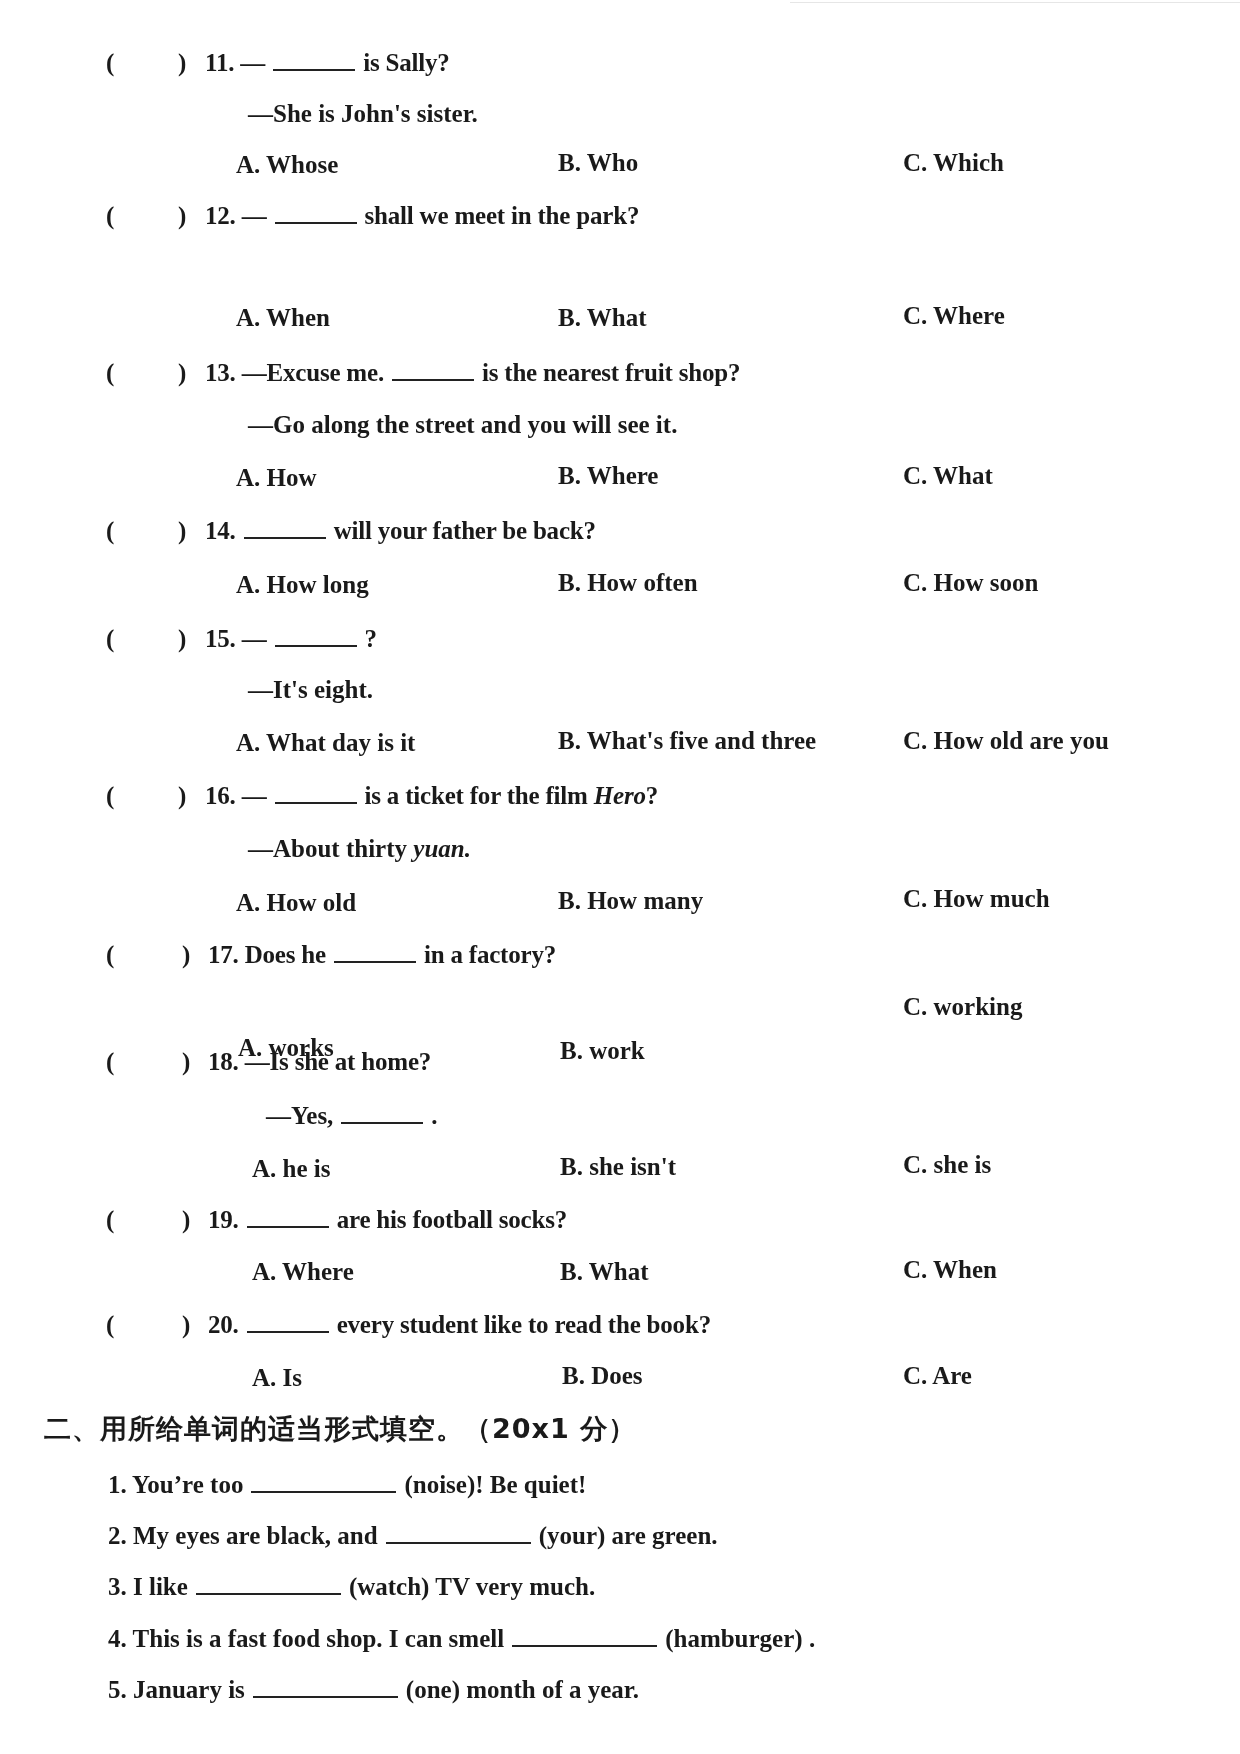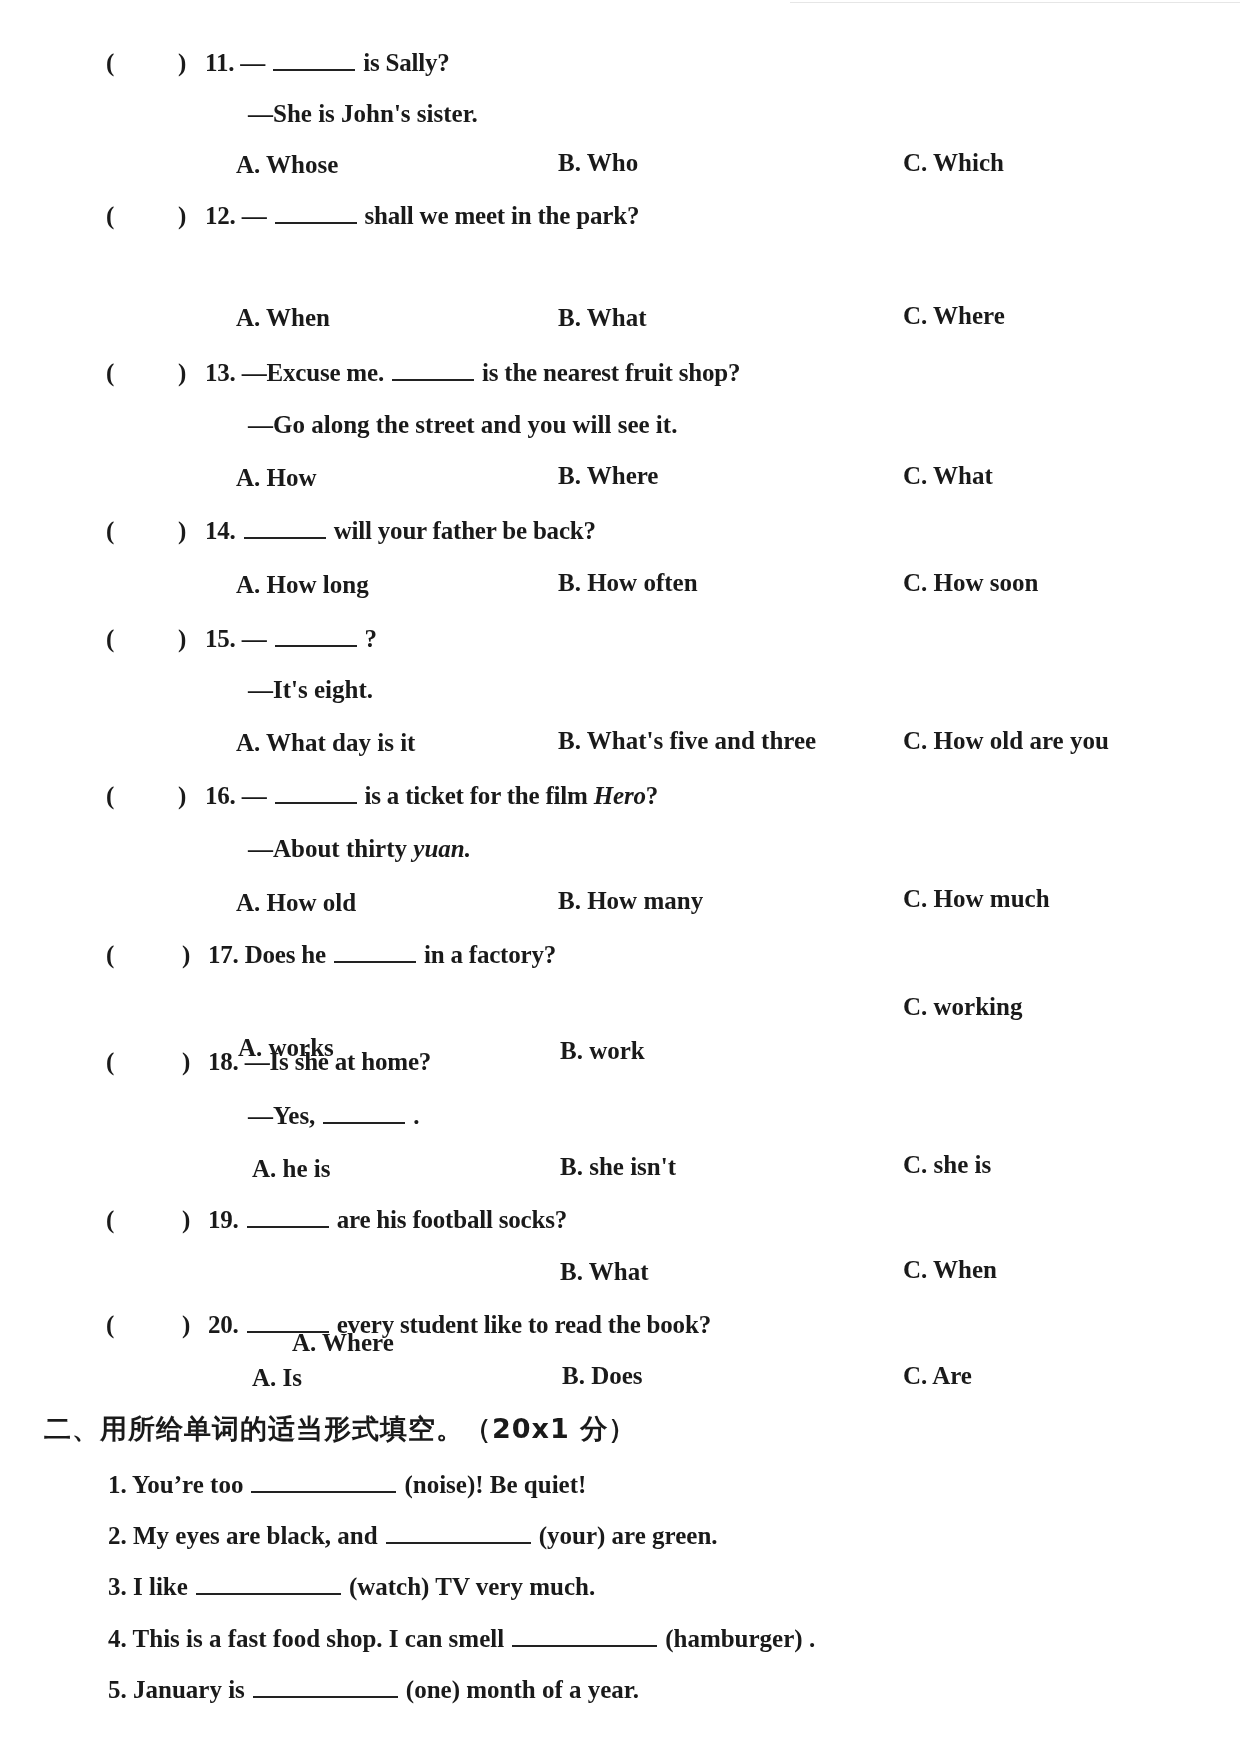--- a/index.html
+++ b/index.html
@@ -101,31 +101,31 @@
   </div>
   <div class="opt optA" style="top:994px;left:238px;margin-top:39px;">A. works</div>
   <div class="opt optB" style="top:1036px;left:560px;">B. work</div>
   <div class="opt optC" style="top:992px;">C. working</div>
 
   <div class="line" style="top:1047px;">
     <span class="paren-l">(</span>
     <span class="paren-r" style="left:182px;">)</span>
     <span class="qtext" style="left:208px;"><span>18.</span> <span>—Is she at home?</span></span>
   </div>
-  <div class="reply" style="top:1101px;"><span>—Yes,</span><span class="blank b-short"></span><span>.</span></div>
+  <div class="reply" style="top:1101px;margin-left:18px;"><span>—Yes,</span><span class="blank b-short"></span><span>.</span></div>
   <div class="opt" style="top:1154px;left:252px;">A. he is</div>
   <div class="opt" style="top:1152px;left:560px;">B. she isn't</div>
   <div class="opt optC" style="top:1150px;">C. she is</div>
 
   <div class="line" style="top:1205px;">
     <span class="paren-l">(</span>
     <span class="paren-r" style="left:182px;">)</span>
     <span class="qtext" style="left:208px;"><span>19.</span><span class="blank b-short"></span><span>are his football socks?</span></span>
   </div>
-  <div class="opt" style="top:1328px;left:252px;margin-left:40px;">A. Where</div>
+  <div class="opt" style="top:1257px;left:252px;">A. Where</div>
   <div class="opt" style="top:1257px;left:560px;">B. What</div>
   <div class="opt optC" style="top:1255px;">C. When</div>
 
   <div class="line" style="top:1310px;">
     <span class="paren-l">(</span>
     <span class="paren-r" style="left:182px;">)</span>
     <span class="qtext" style="left:208px;"><span>20.</span><span class="blank b-short"></span><span>every student like to read the book?</span></span>
   </div>
   <div class="opt" style="top:1363px;left:252px;">A. Is</div>
   <div class="opt" style="top:1361px;left:562px;">B. Does</div>

